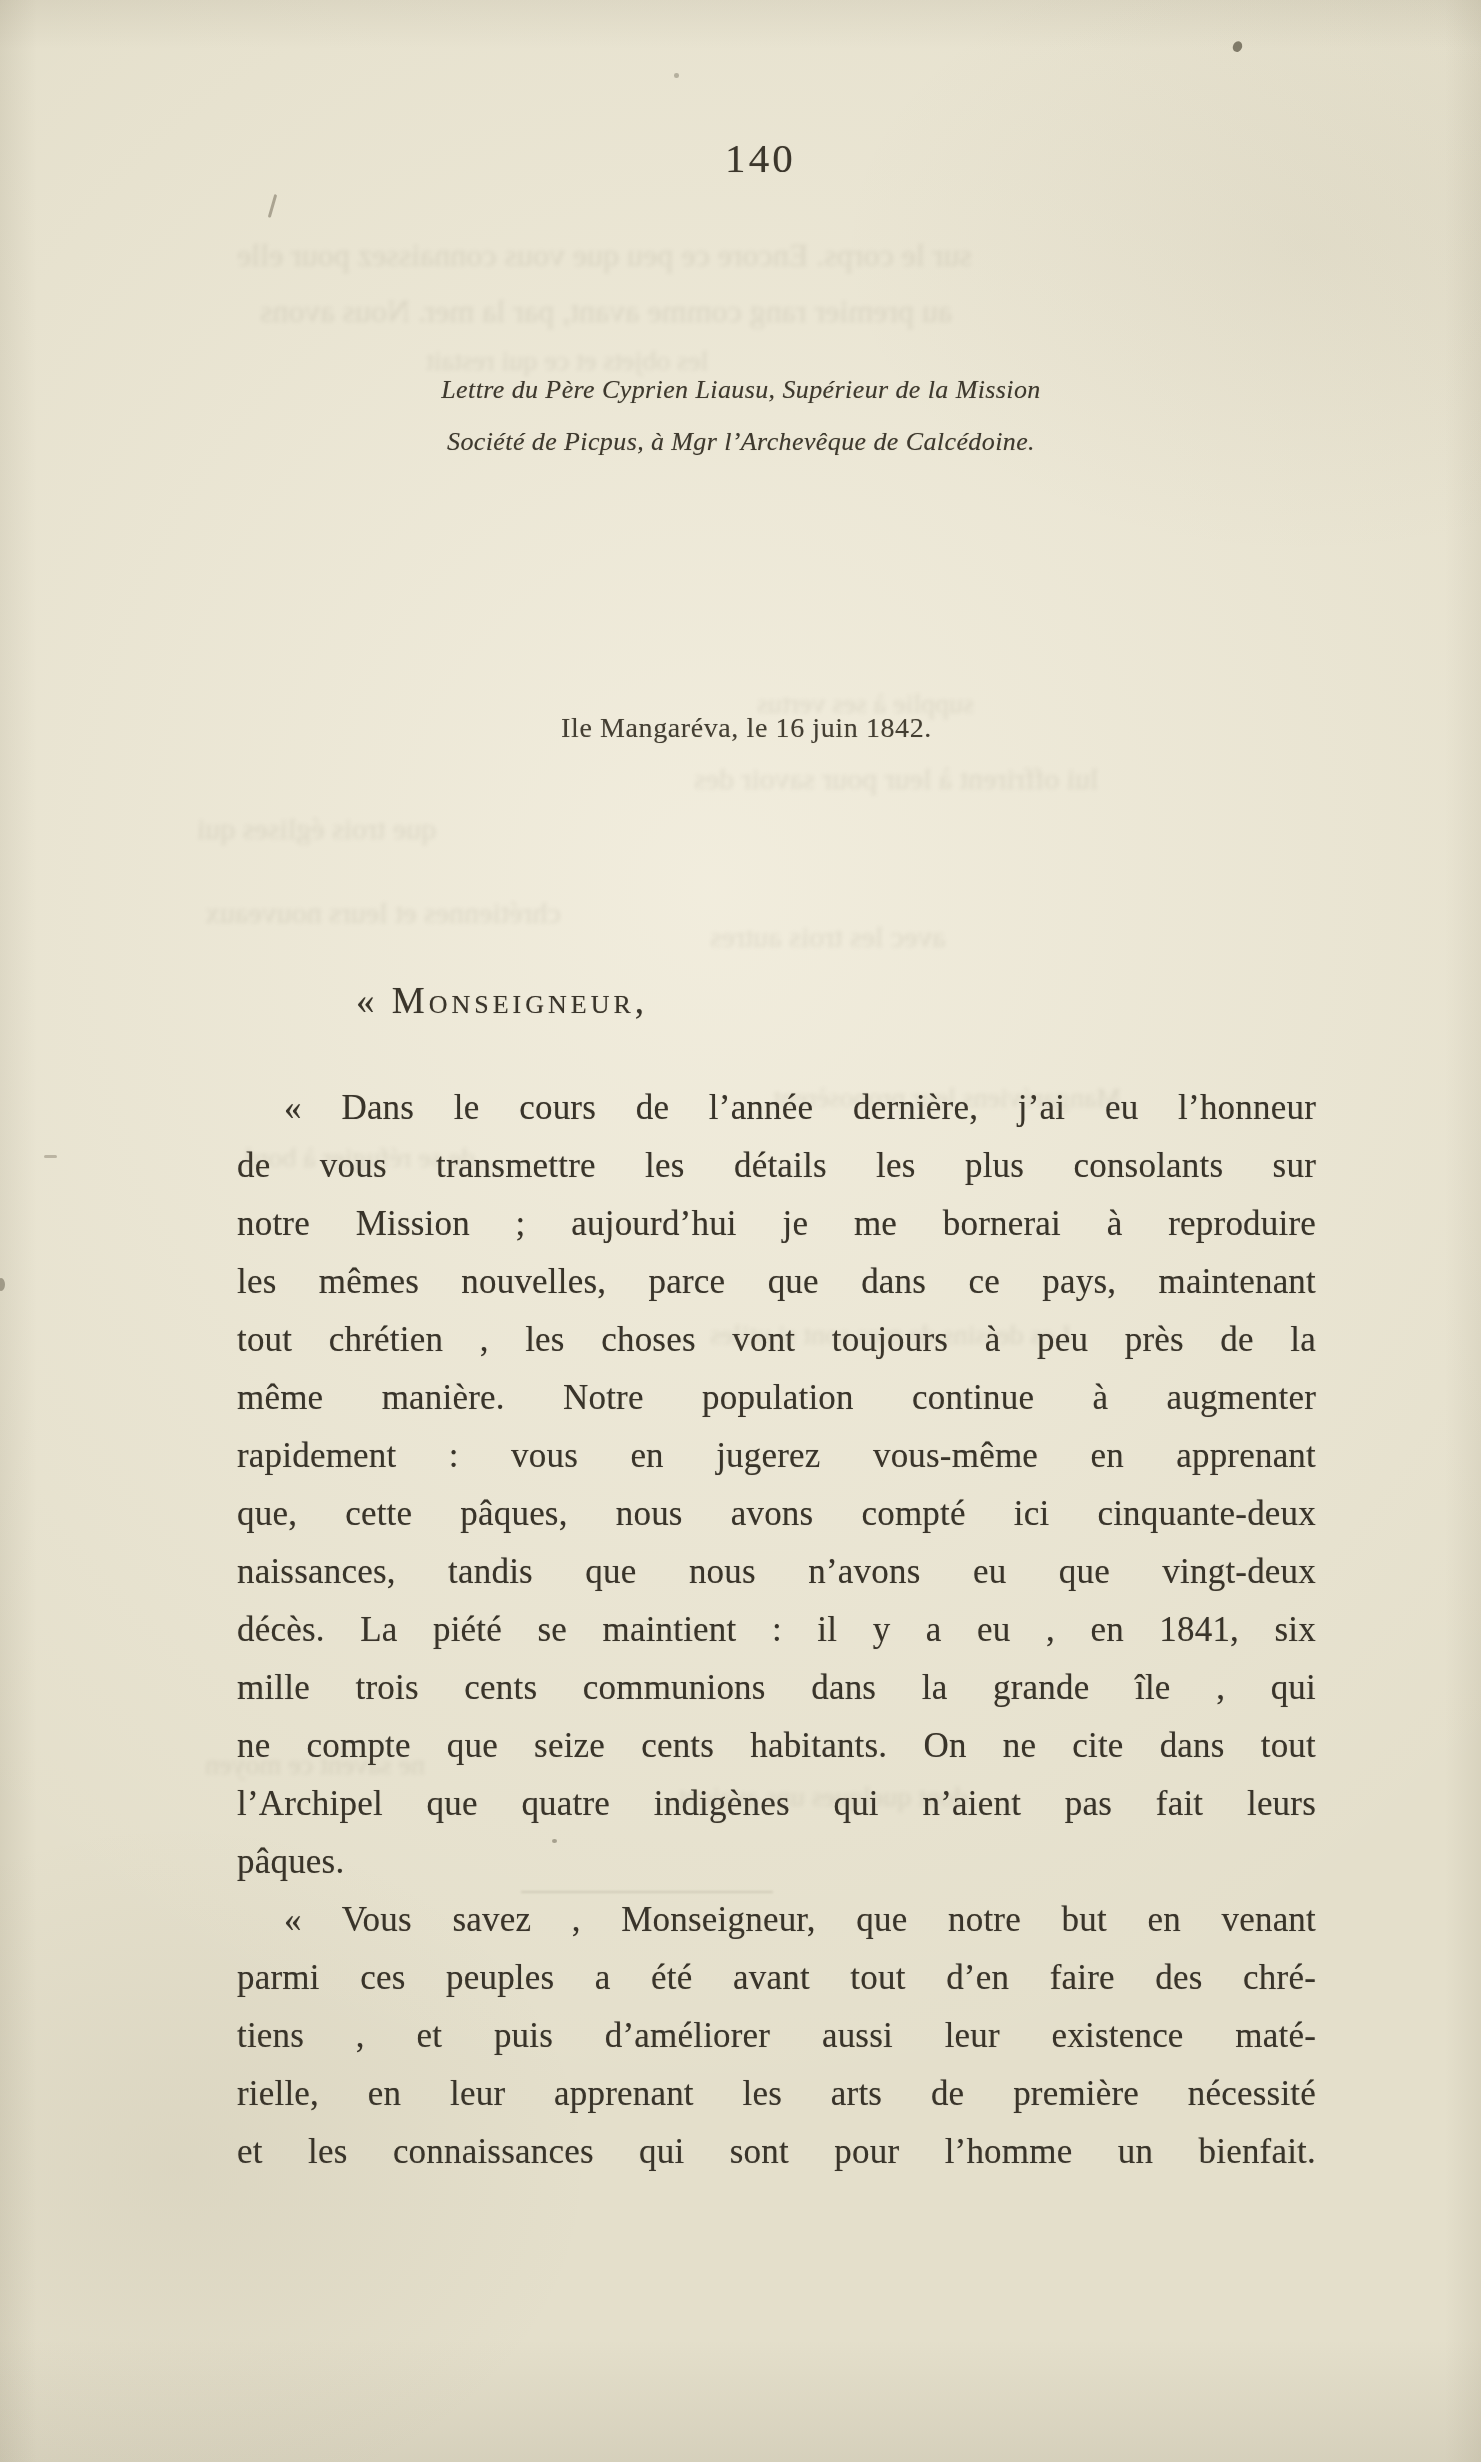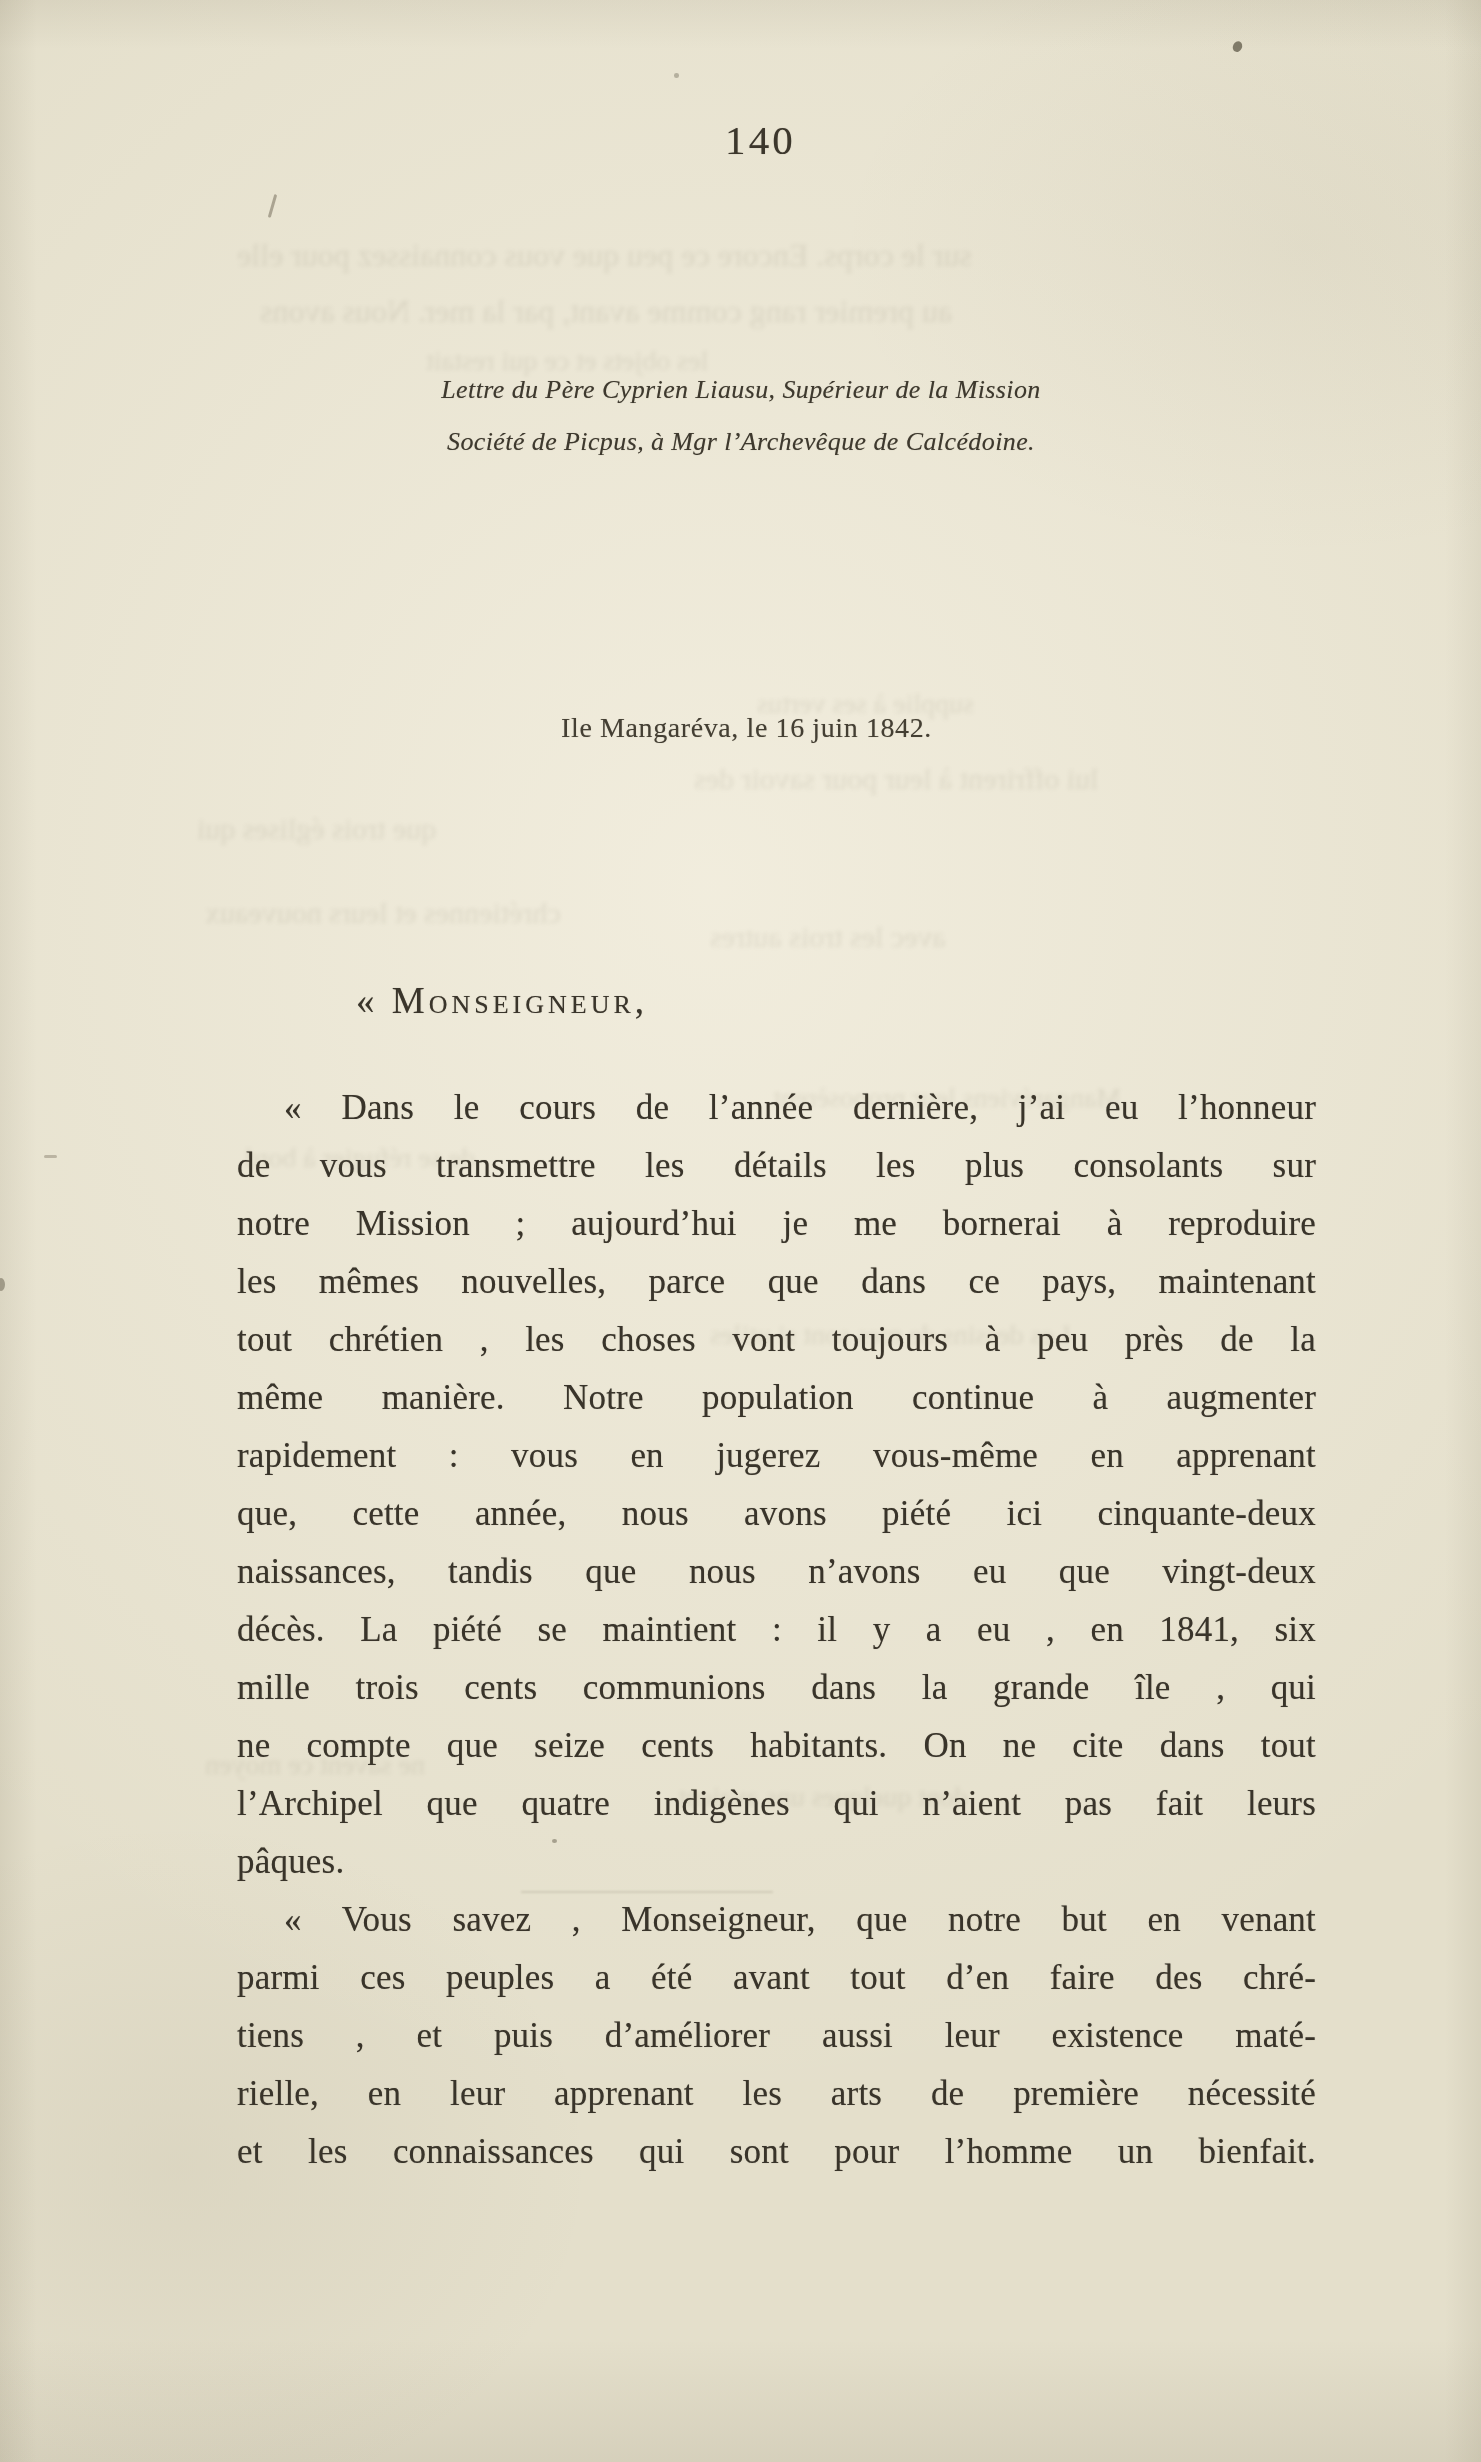--- a/index.html
+++ b/index.html
@@ -15,21 +15,21 @@
     color: #39342a;
     background:
       radial-gradient(ellipse 120% 80% at 48% 36%, rgba(252,248,236,0.55), rgba(252,248,236,0) 62%),
       linear-gradient(90deg, rgba(110,100,75,0.12), rgba(110,100,75,0) 2.5%, rgba(110,100,75,0) 97.5%, rgba(110,100,75,0.10)),
       linear-gradient(180deg, rgba(110,100,75,0.10), rgba(110,100,75,0) 2%, rgba(110,100,75,0) 95%, rgba(110,100,75,0.12)),
       radial-gradient(ellipse 40% 20% at 12% 88%, rgba(120,108,80,0.08), rgba(120,108,80,0) 70%),
       radial-gradient(ellipse 45% 18% at 88% 10%, rgba(120,108,80,0.07), rgba(120,108,80,0) 70%),
       #e4dfcb;
   }
   .page-number {
-    position: absolute; left: 221px; top: 116px; width: 1079px;
+    position: absolute; left: 221px; top: 134px; width: 1079px;
     text-align: center; font-size: 41px; letter-spacing: 3.2px;
     color: #3c372c;
     text-shadow: 0 0 0.8px rgba(57,52,42,0.45);
   }
   .heading {
     position: absolute; left: 189px; top: 364px; width: 1104px;
     font-style: italic; font-size: 26px; line-height: 52px;
     text-align: center; letter-spacing: 0.4px;
     color: #3e392e;
     text-shadow: 0 0 0.8px rgba(57,52,42,0.40);
@@ -100,21 +100,21 @@
 
   <div class="letter-body">
       <div class="paragraph">
         <div class="line first">« Dans le cours de l’année dernière, j’ai eu l’honneur</div>
         <div class="line">de vous transmettre les détails les plus consolants sur</div>
         <div class="line">notre Mission ; aujourd’hui je me bornerai à reproduire</div>
         <div class="line">les mêmes nouvelles, parce que dans ce pays, maintenant</div>
         <div class="line">tout chrétien , les choses vont toujours à peu près de la</div>
         <div class="line">même manière. Notre population continue à augmenter</div>
         <div class="line">rapidement : vous en jugerez vous-même en apprenant</div>
-        <div class="line">que, cette année, nous avons piété ici cinquante-deux</div>
+        <div class="line">que, cette pâques, nous avons compté ici cinquante-deux</div>
         <div class="line">naissances, tandis que nous n’avons eu que vingt-deux</div>
         <div class="line">décès. La piété se maintient : il y a eu , en 1841, six</div>
         <div class="line">mille trois cents communions dans la grande île , qui</div>
         <div class="line">ne compte que seize cents habitants. On ne cite dans tout</div>
         <div class="line">l’Archipel que quatre indigènes qui n’aient pas fait leurs</div>
         <div class="line no-just">pâques.</div>
       </div>
       <div class="paragraph">
         <div class="line first">« Vous savez , Monseigneur, que notre but en venant</div>
         <div class="line">parmi ces peuples a été avant tout d’en faire des chré-</div>

